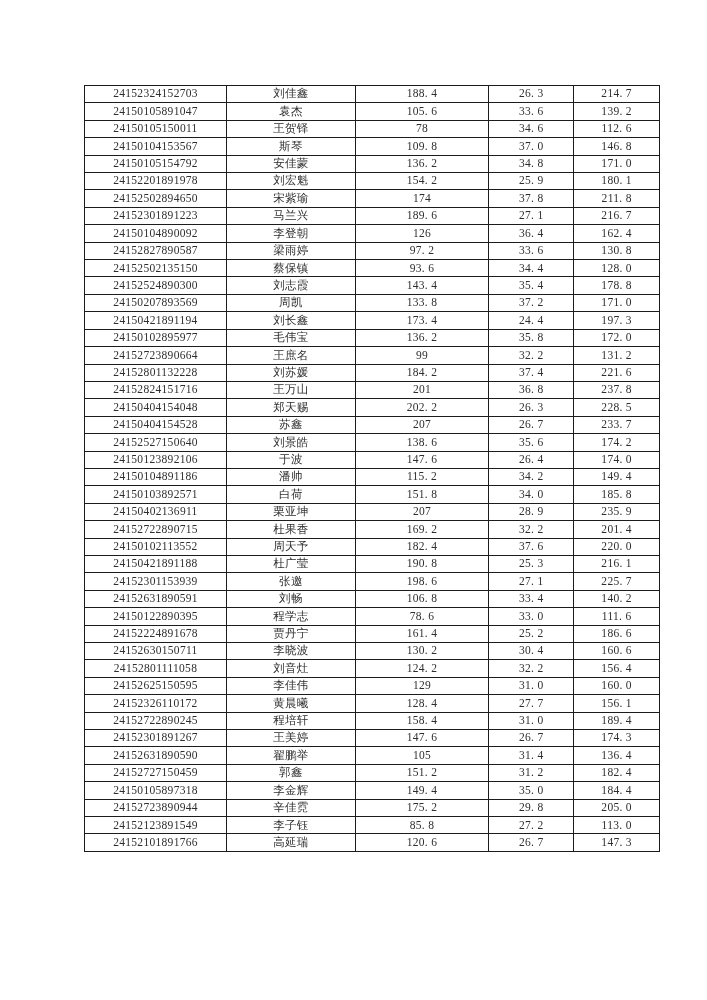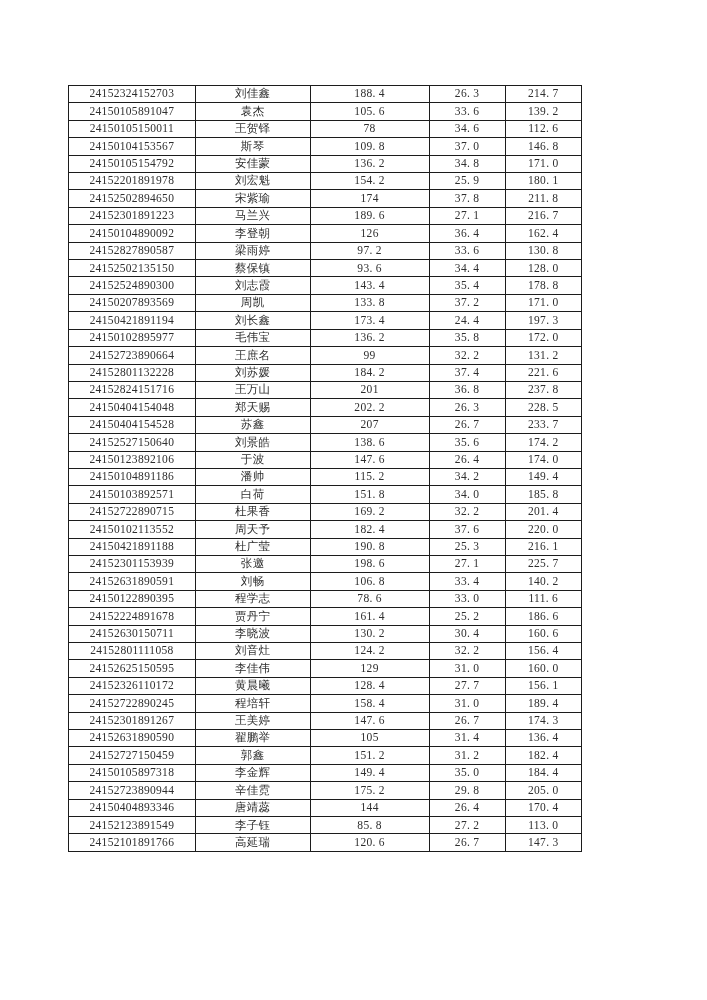--- a/index.html
+++ b/index.html
@@ -10,23 +10,23 @@
   .page {
     position: relative;
     width: 707px;
     height: 1000px;
     background: #ffffff;
     overflow: hidden;
     font-family: "Liberation Serif", "DejaVu Serif", serif;
   }
   table.score-table {
     position: absolute;
-    left: 68px;
+    left: 84px;
     top: 85px;
-    width: 514px;
+    width: 576px;
     border-collapse: collapse;
     table-layout: fixed;
   }
   table.score-table td {
     border: 1px solid #1c1c1c;
     height: 16.42px;           
     padding: 0;
     text-align: center;
     vertical-align: middle;
     font-size: 11.5px;
@@ -217,20 +217,27 @@
           <td>149. 4</td>
         </tr>
         <tr>
           <td>24150103892571</td>
           <td>白荷</td>
           <td>151. 8</td>
           <td>34. 0</td>
           <td>185. 8</td>
         </tr>
         <tr>
+          <td>24150402136911</td>
+          <td>栗亚坤</td>
+          <td>207</td>
+          <td>28. 9</td>
+          <td>235. 9</td>
+        </tr>
+        <tr>
           <td>24152722890715</td>
           <td>杜果香</td>
           <td>169. 2</td>
           <td>32. 2</td>
           <td>201. 4</td>
         </tr>
         <tr>
           <td>24150102113552</td>
           <td>周天予</td>
           <td>182. 4</td>
@@ -336,27 +343,20 @@
           <td>184. 4</td>
         </tr>
         <tr>
           <td>24152723890944</td>
           <td>辛佳霓</td>
           <td>175. 2</td>
           <td>29. 8</td>
           <td>205. 0</td>
         </tr>
         <tr>
-          <td>24150404893346</td>
-          <td>唐靖蕊</td>
-          <td>144</td>
-          <td>26. 4</td>
-          <td>170. 4</td>
-        </tr>
-        <tr>
           <td>24152123891549</td>
           <td>李子钰</td>
           <td>85. 8</td>
           <td>27. 2</td>
           <td>113. 0</td>
         </tr>
         <tr>
           <td>24152101891766</td>
           <td>高延瑞</td>
           <td>120. 6</td>

